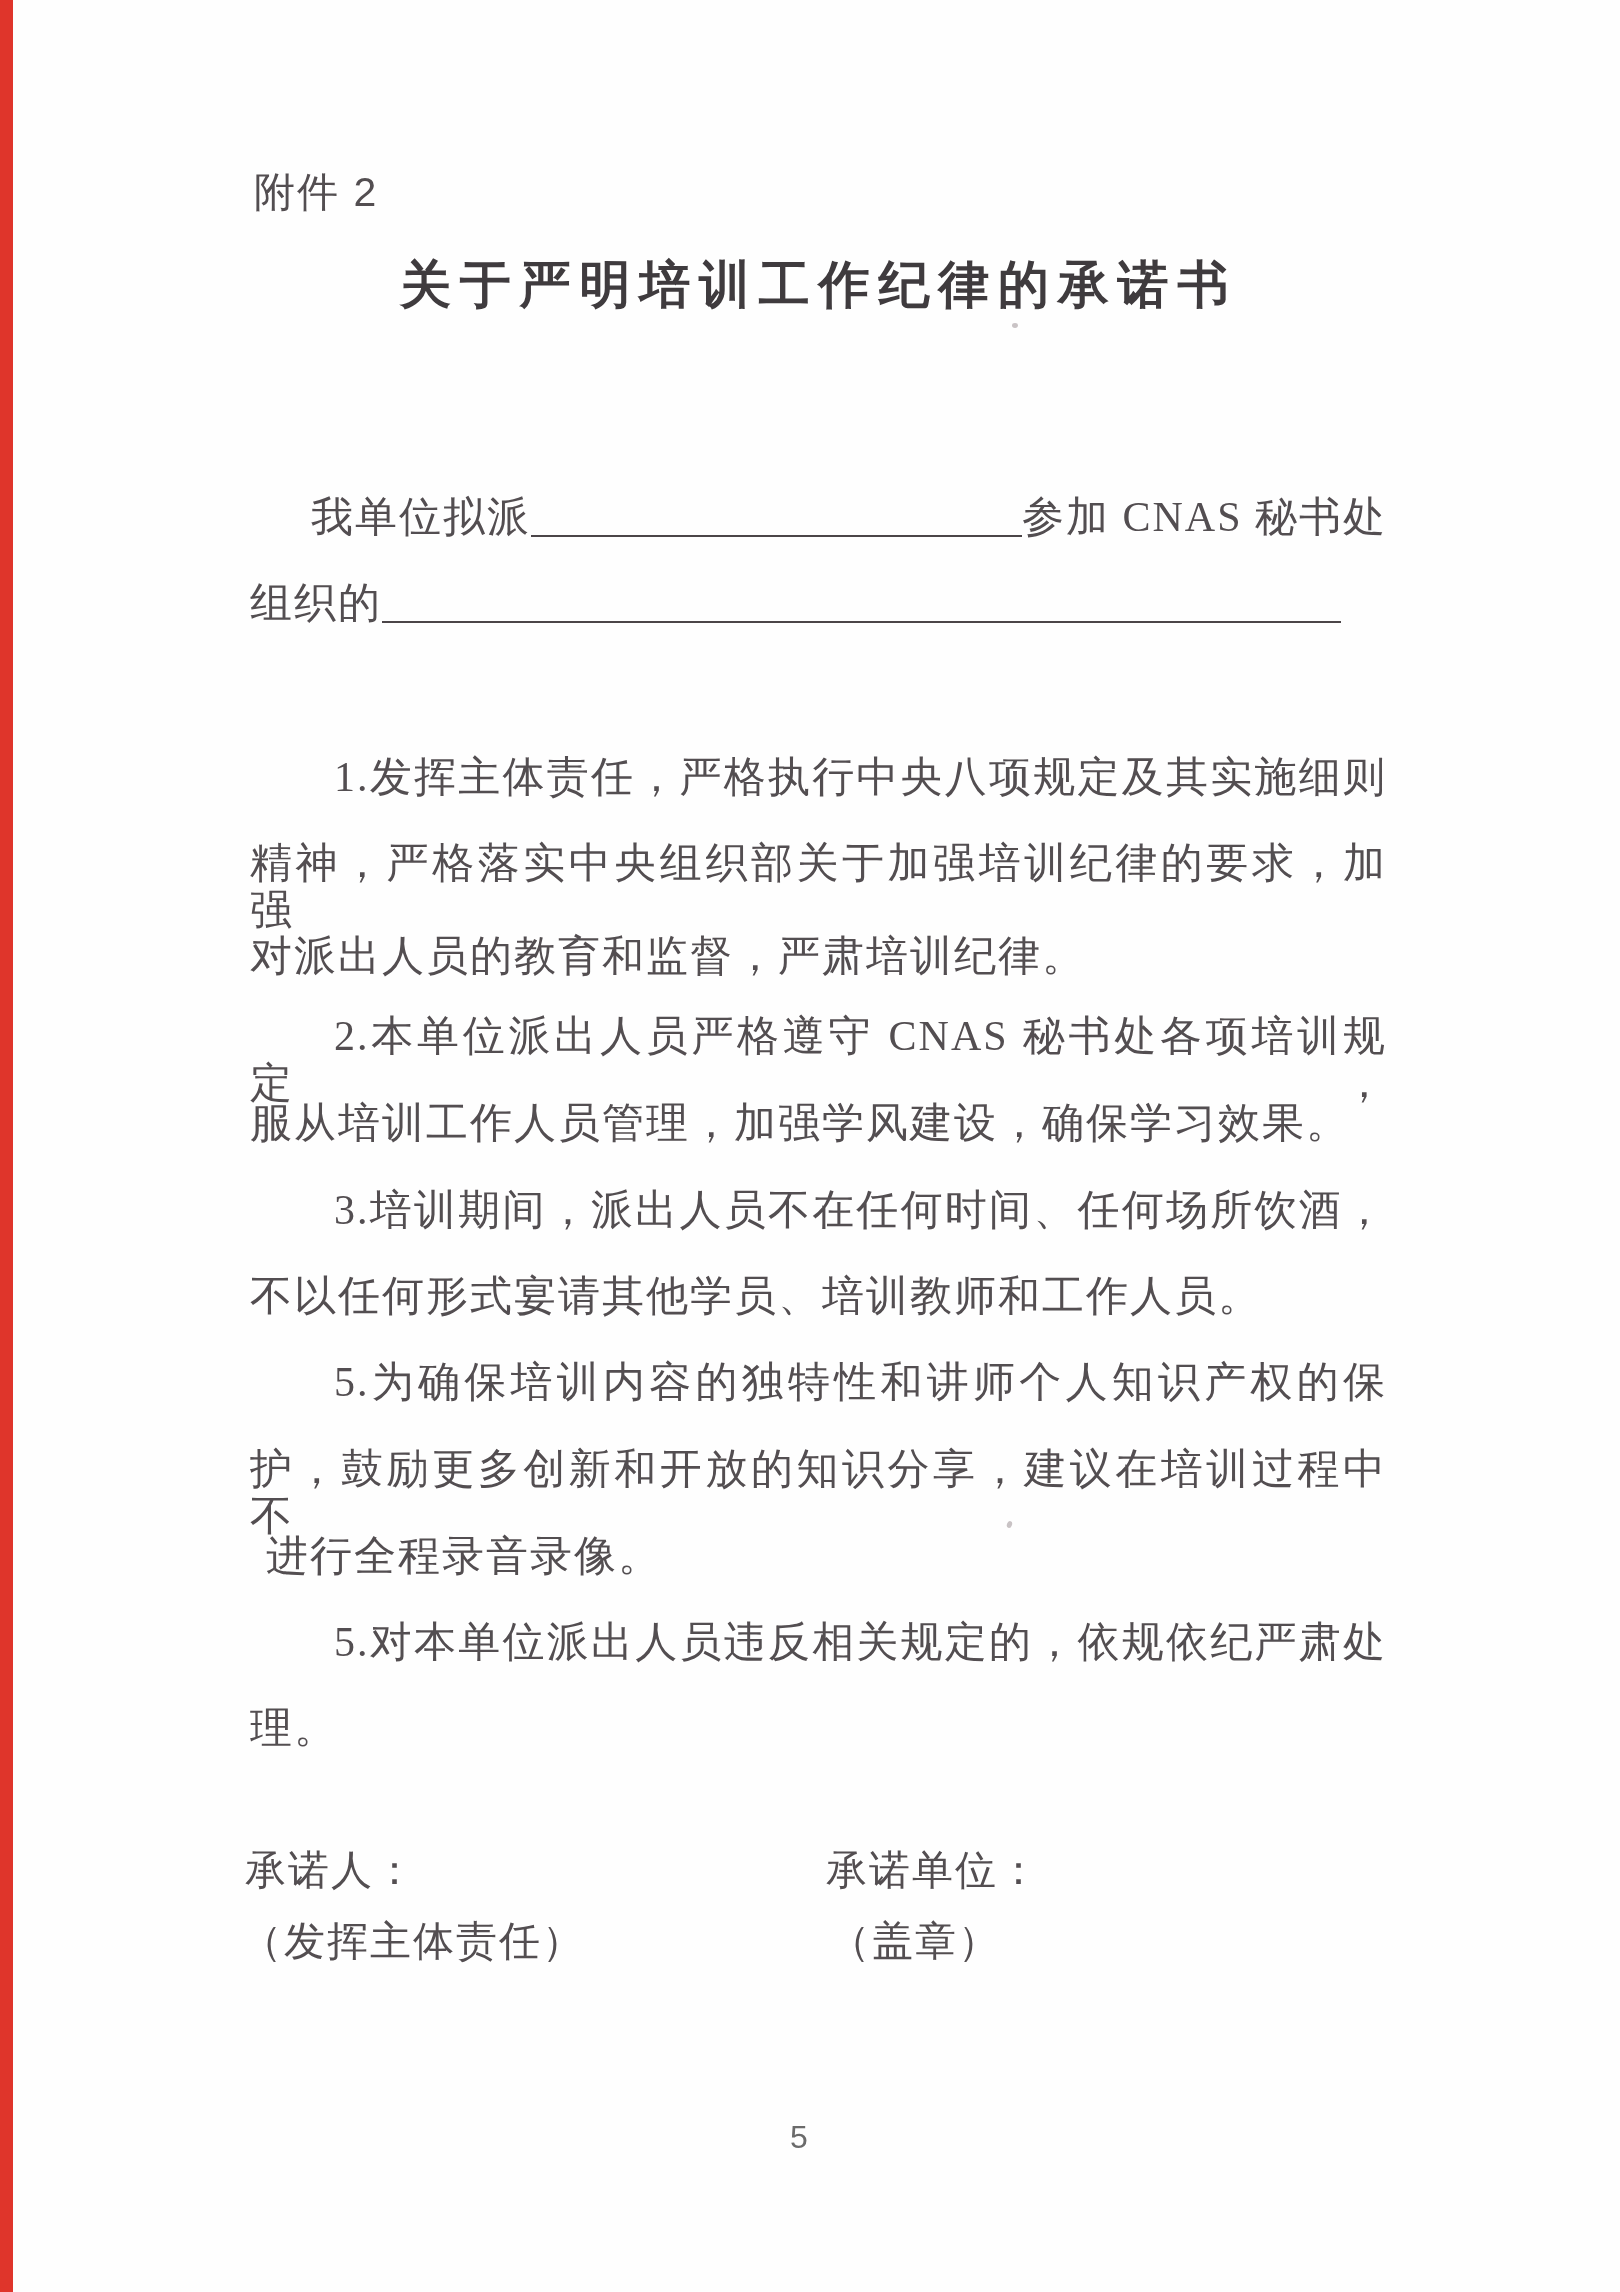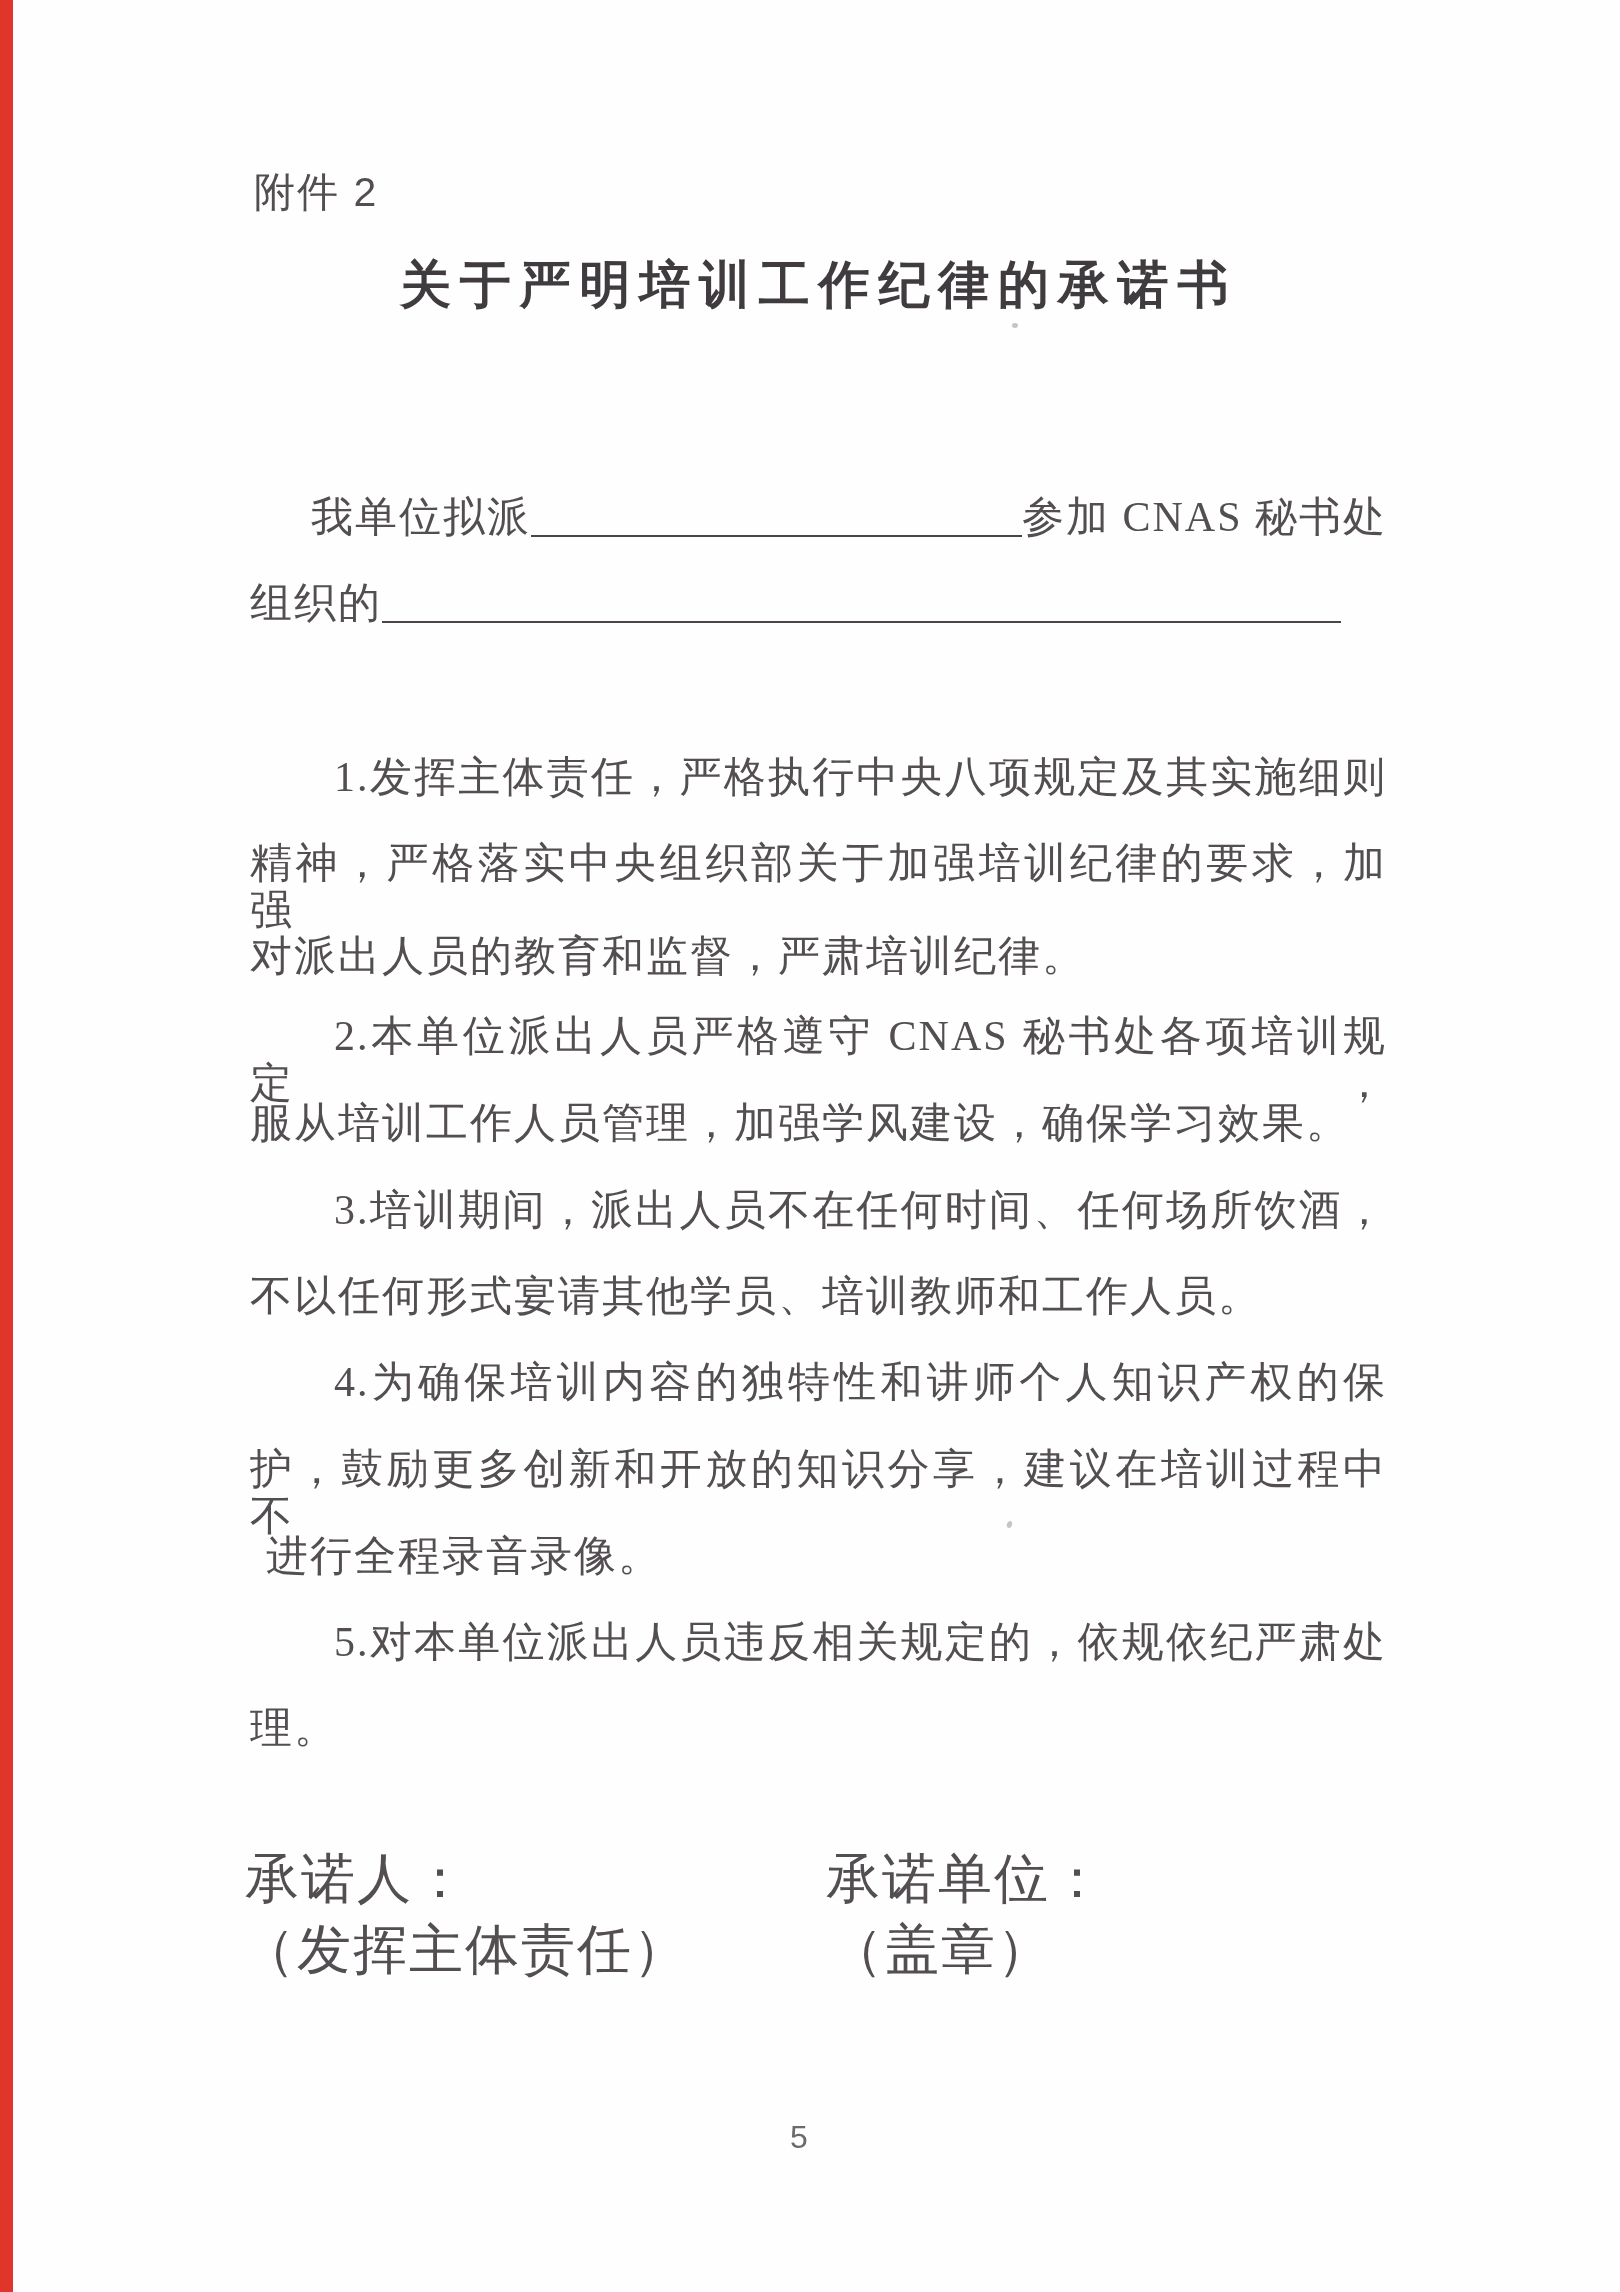--- a/index.html
+++ b/index.html
@@ -70,21 +70,21 @@
   .fill-line .seg { flex: 0 0 auto; }
   .fill-line .spacer { flex: 0 0 61px; }
   .blank {
     flex: 1 1 auto;
     border-bottom: 2.9px solid #4b4548;
     margin-bottom: 5.9px;
   }
   .line2 { width: 1091px; }
   .sig {
     position: absolute;
-    font-size: 54px;
+    font-size: 41px;
     letter-spacing: 2px;
     white-space: nowrap;
     color: var(--text);
   }
   .date-part { display: inline-block; }
   .gap-year { margin-left: 127px; }
   .gap-month { margin-left: 47px; }
   .gap-day { margin-left: 51px; }
   .page-number {
     position: absolute;
@@ -125,21 +125,21 @@
 
 
   <div>
       <div class="line indent stretch" style="top: 754px;">1.发挥主体责任，严格执行中央八项规定及其实施细则</div>
       <div class="line stretch" style="top: 840px;">精神，严格落实中央组织部关于加强培训纪律的要求，加强</div>
       <div class="line" style="top: 933px;">对派出人员的教育和监督，严肃培训纪律。</div>
       <div class="line indent stretch" style="top: 1013px;">2.本单位派出人员严格遵守 CNAS 秘书处各项培训规定，</div>
       <div class="line" style="top: 1100px;">服从培训工作人员管理，加强学风建设，确保学习效果。</div>
       <div class="line indent stretch" style="top: 1187px;">3.培训期间，派出人员不在任何时间、任何场所饮酒，</div>
       <div class="line" style="top: 1273px;">不以任何形式宴请其他学员、培训教师和工作人员。</div>
-      <div class="line indent stretch" style="top: 1359px;">4.为确保培训内容的独特性和讲师个人知识产权的保</div>
+      <div class="line indent stretch" style="top: 1359px;">5.为确保培训内容的独特性和讲师个人知识产权的保</div>
       <div class="line stretch" style="top: 1446px;">护，鼓励更多创新和开放的知识分享，建议在培训过程中不</div>
       <div class="line" style="top: 1533px; margin-left: 16px;">进行全程录音录像。</div>
       <div class="line indent stretch" style="top: 1619px;">5.对本单位派出人员违反相关规定的，依规依纪严肃处</div>
       <div class="line" style="top: 1705px;">理。</div>
     </div>
 
   <div class="sig" style="left:245px; top:1843px">承诺人：</div>
   <div class="sig" style="left:826px; top:1843px">承诺单位：</div>
   <div class="sig" style="left:241px; top:1914px">（发挥主体责任）</div>
   <div class="sig" style="left:829px; top:1914px">（盖章）</div>

